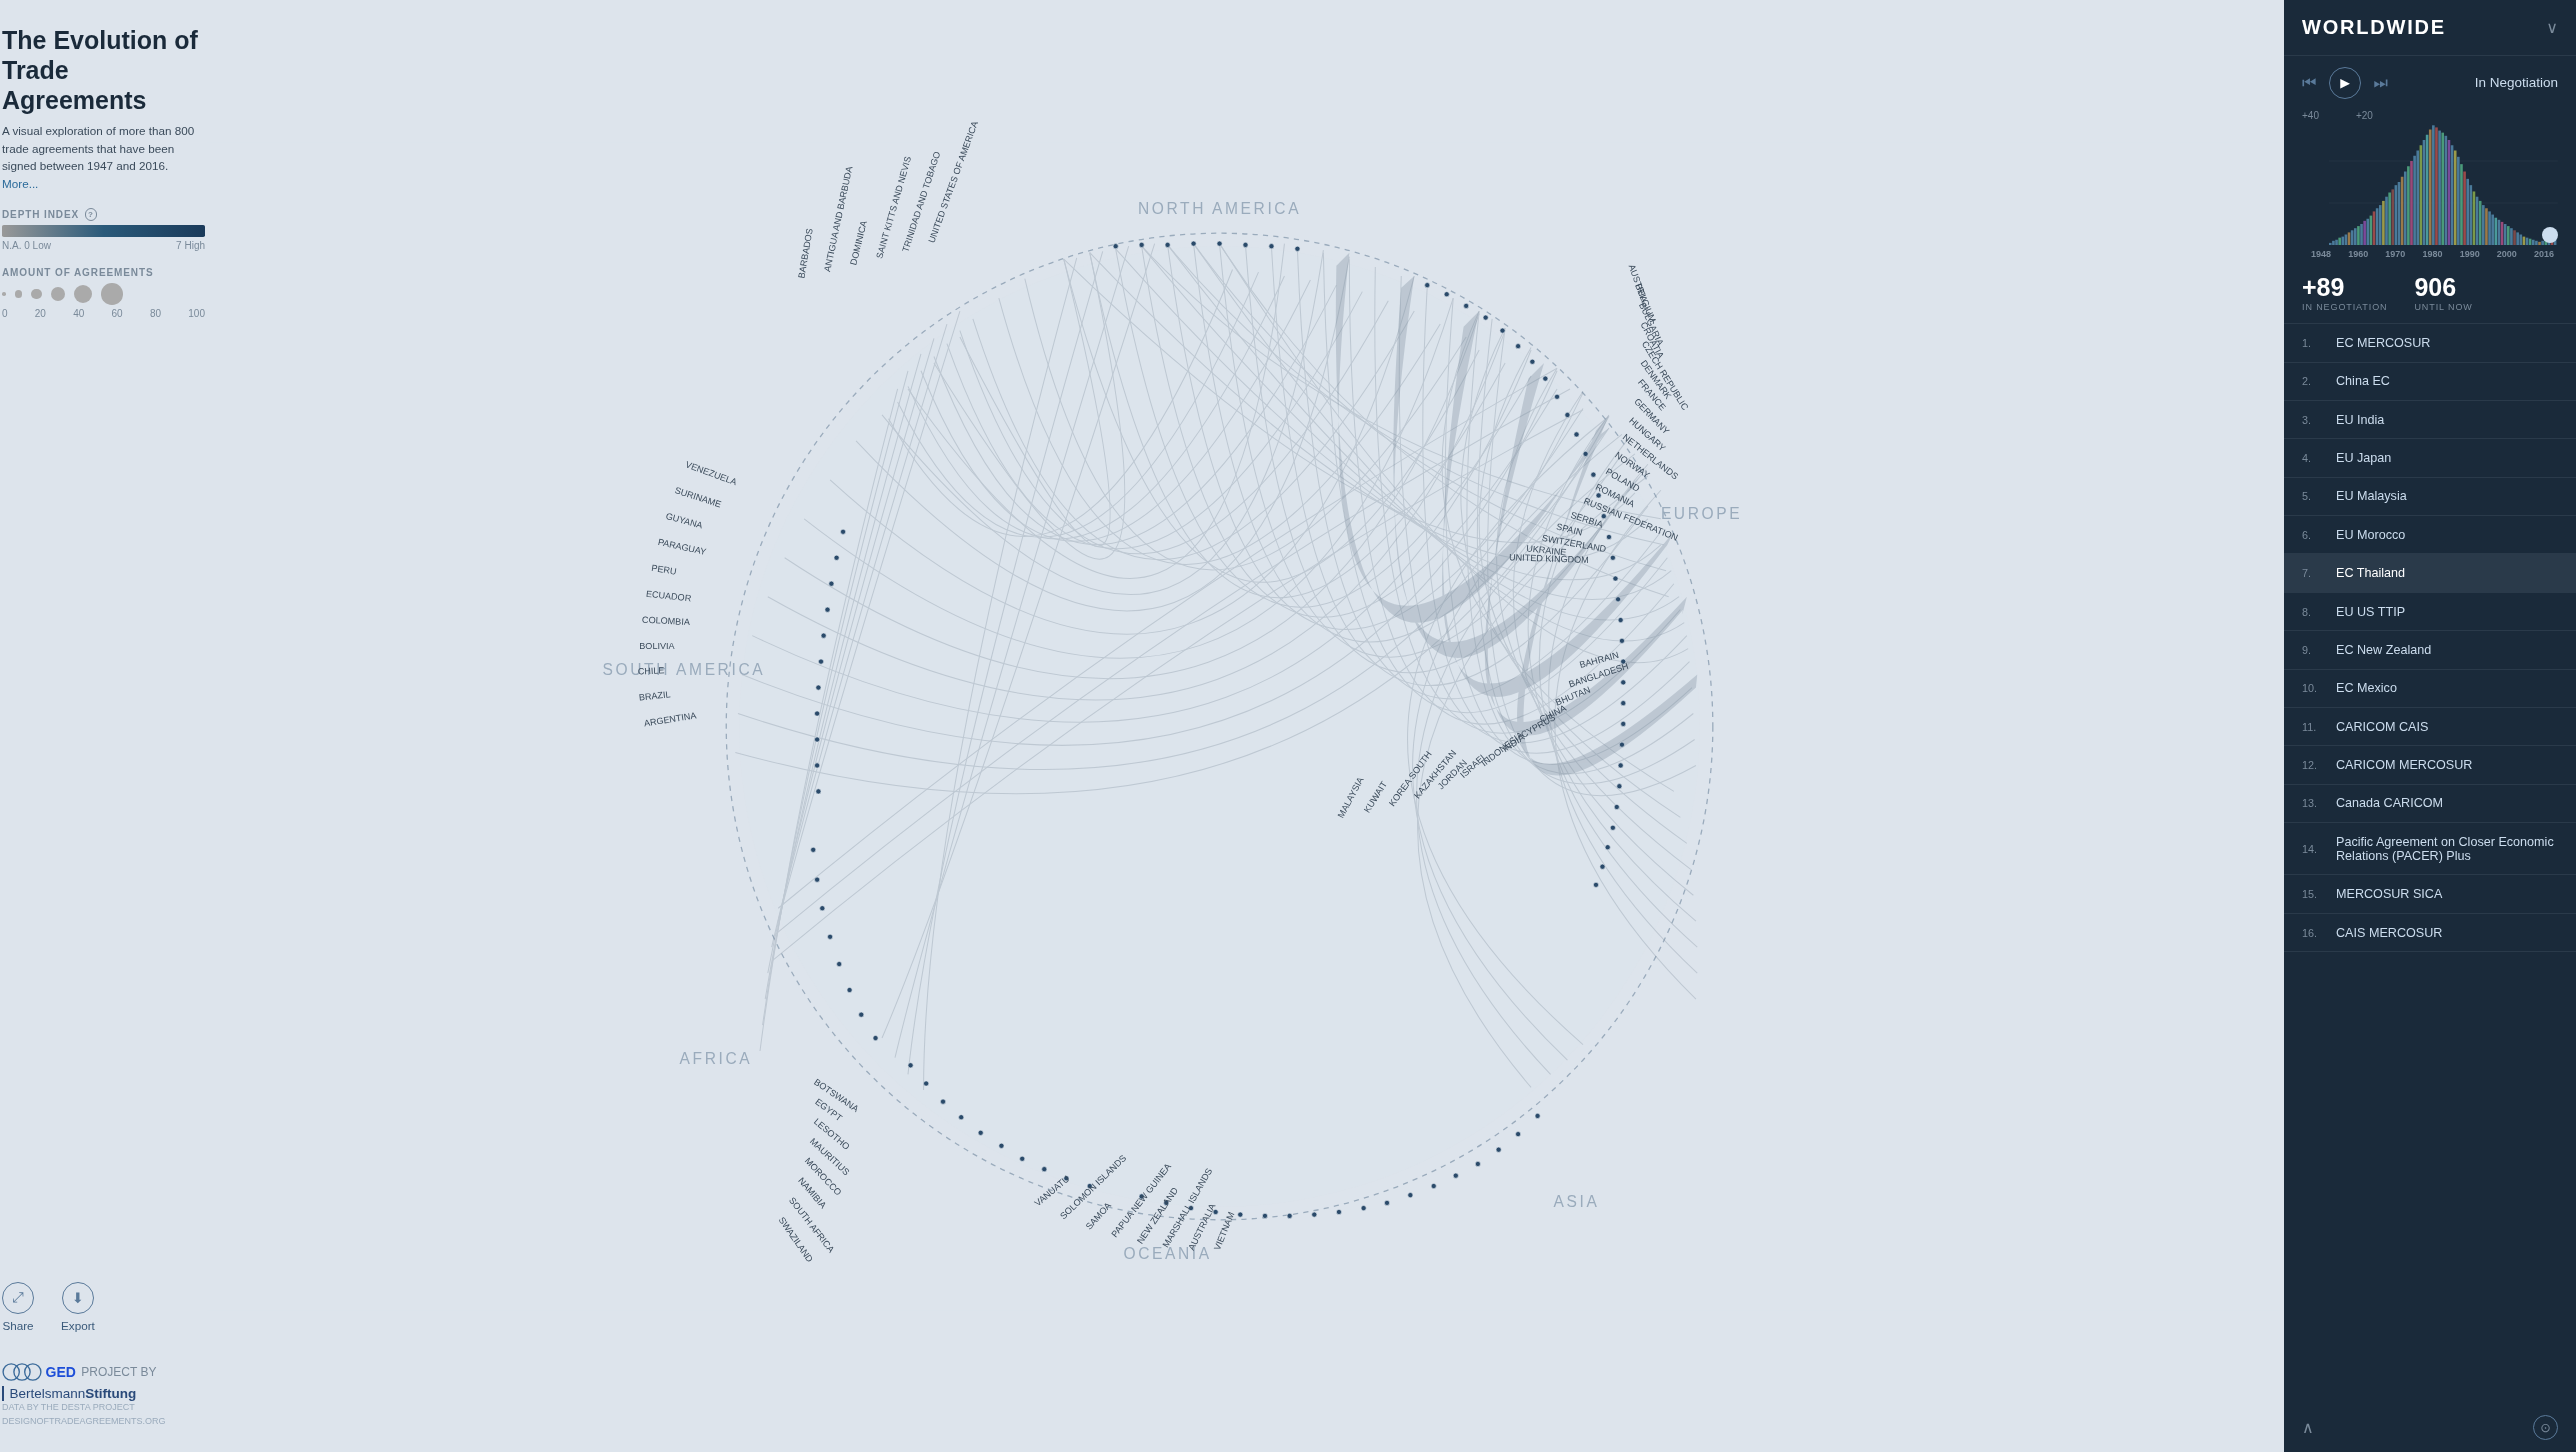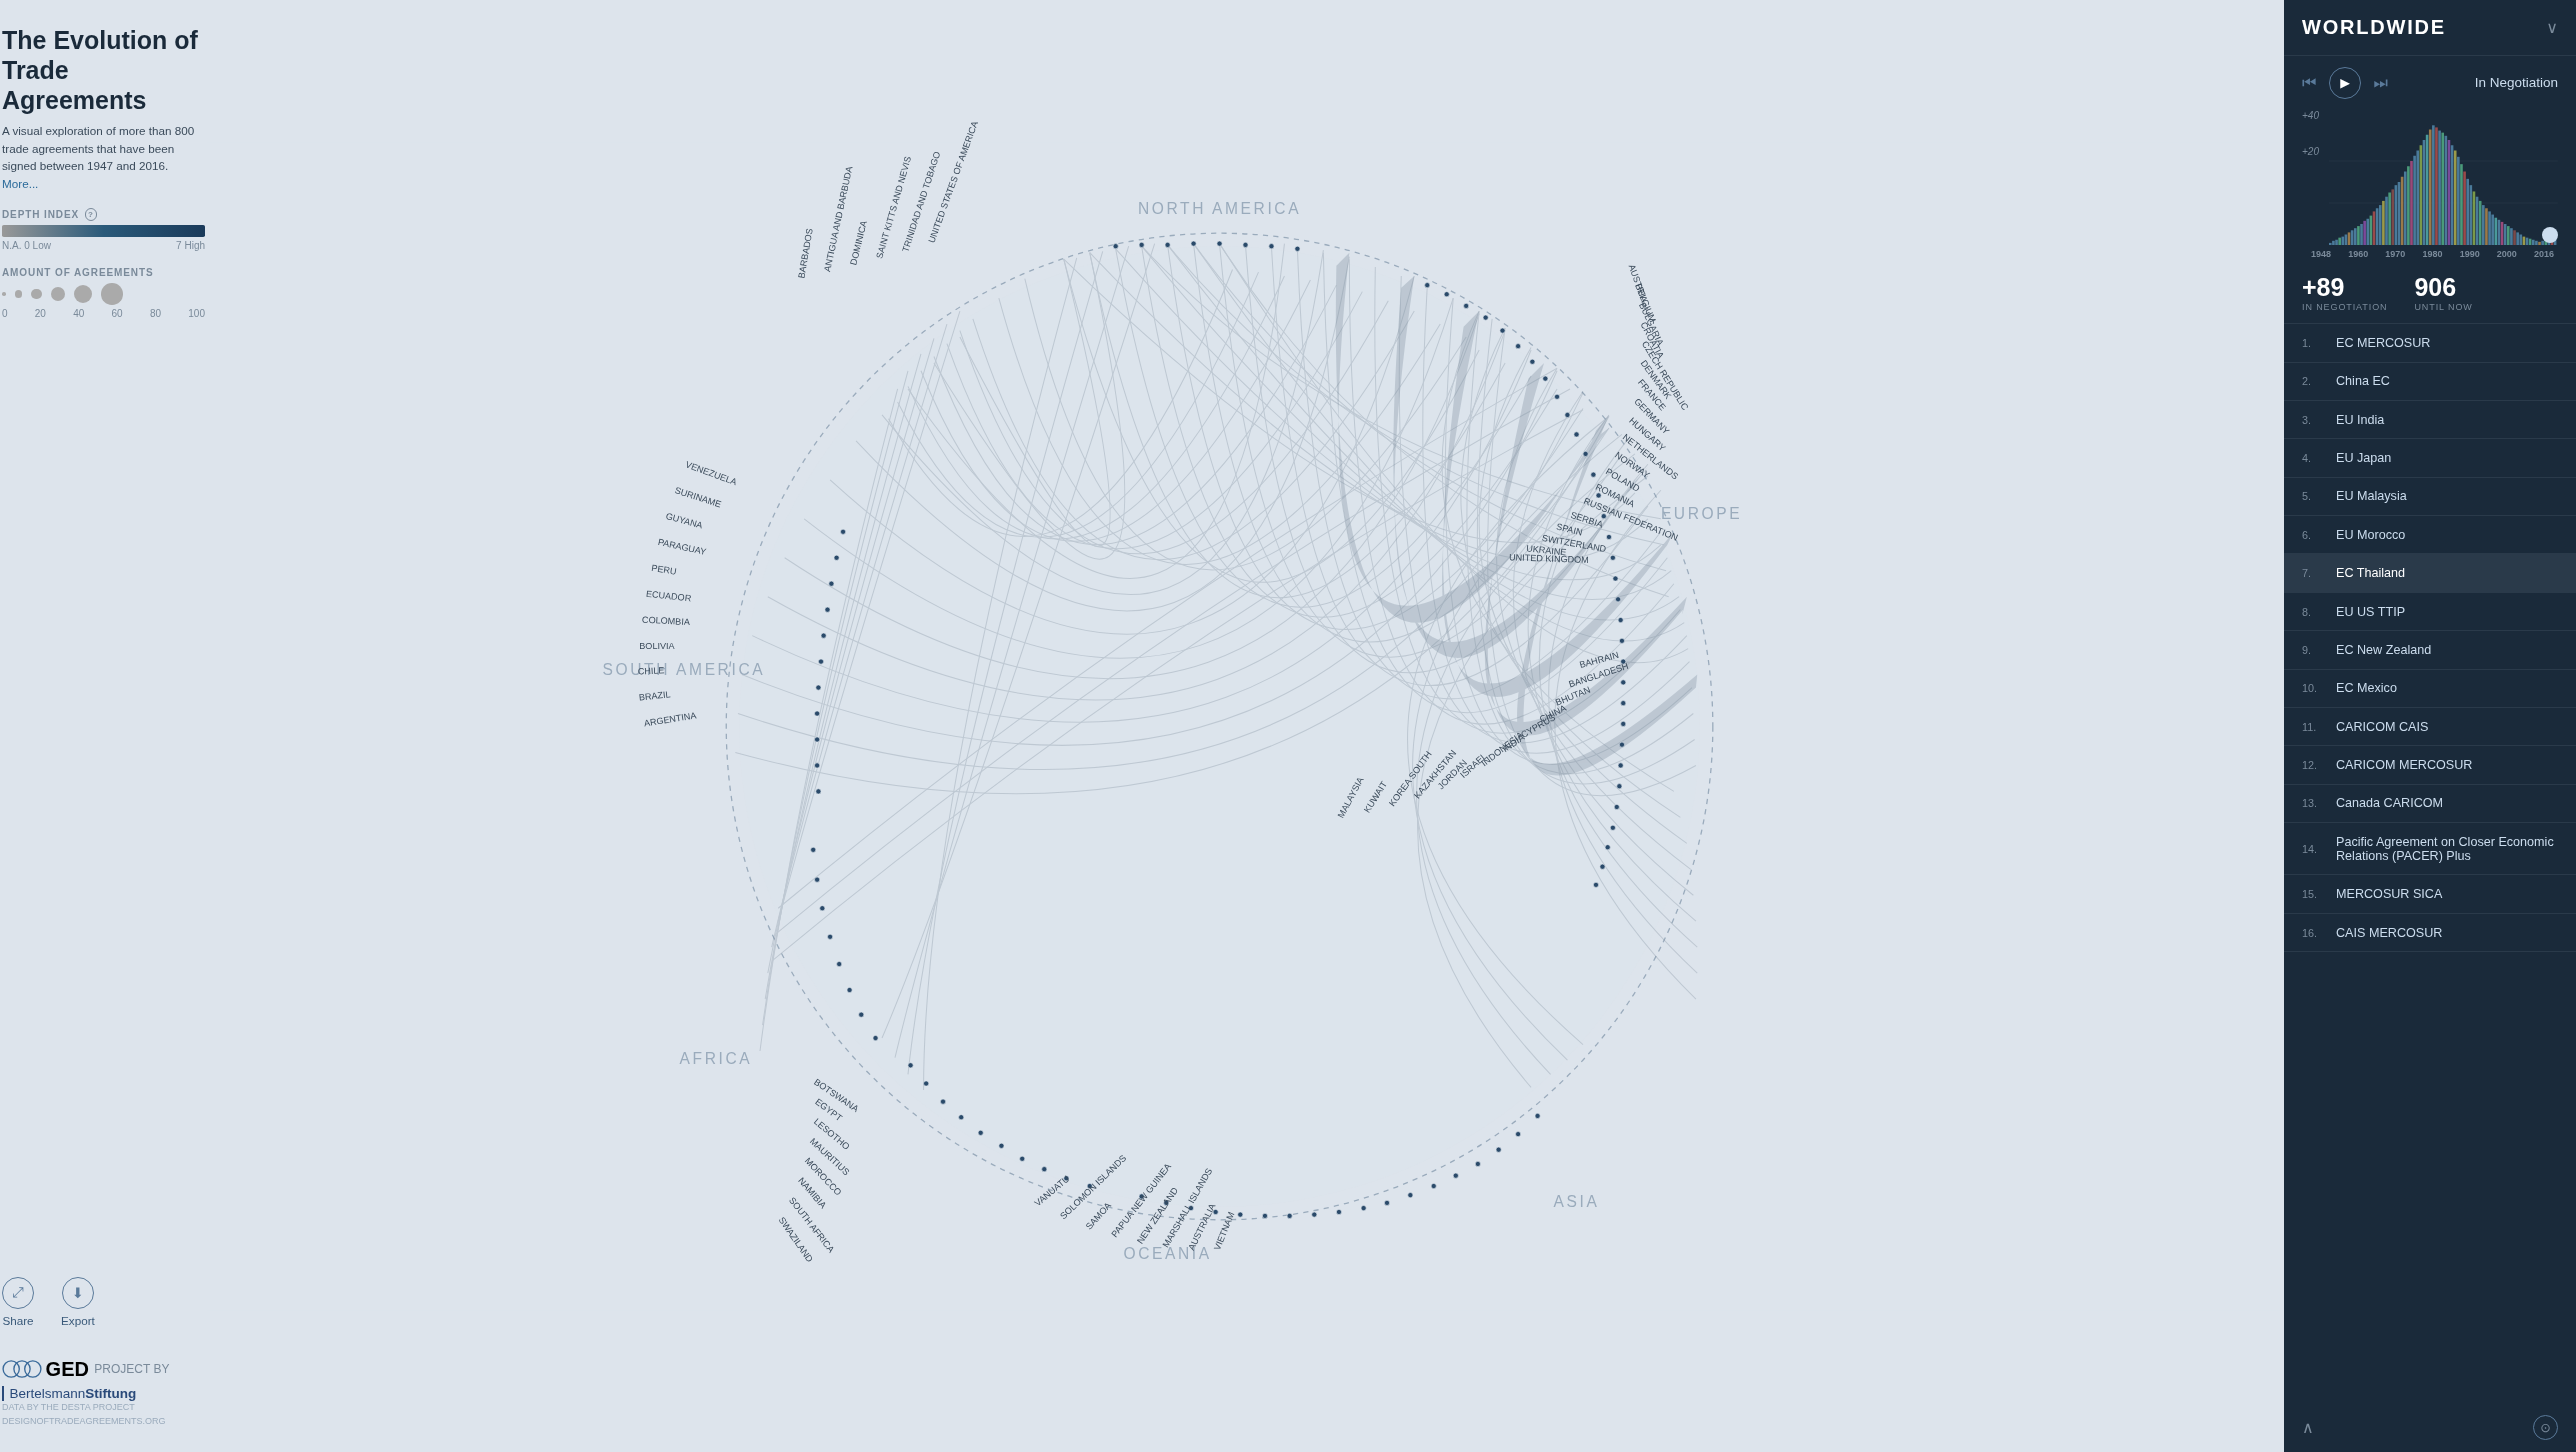--- a/index.html
+++ b/index.html
@@ -136,23 +136,23 @@
     }
 
     .branding-logos {
       display: flex;
       align-items: center;
       gap: 5.4px;
       margin-bottom: 5.4px;
     }
 
     .ged-logo {
-      font-size: 20px;
+      font-size: 14px;
       font-weight: bold;
-      color: #000000;
+      color: #1d4ed8;
     }
 
     .project-text {
       font-size: 12px;
       color: #7a8a9a;
     }
 
     .bertelsmann {
       font-size: 13.5px;
       color: #2a4a7a;
@@ -252,23 +252,22 @@
       padding: 0 18px;
       position: relative;
       height: 153px;
     }
 
     .chart-y-labels {
       position: absolute;
       left: 18px;
       top: 0;
       display: flex;
-      flex-direction: column;
-      gap: 25px;
-      font-style: italic;
+      flex-direction: row;
+      gap: 37px;
     }
 
     .chart-y-label {
       font-size: 10px;
       color: #7a8a9a;
     }
 
     .chart-x-labels {
       position: absolute;
       bottom: 0;

